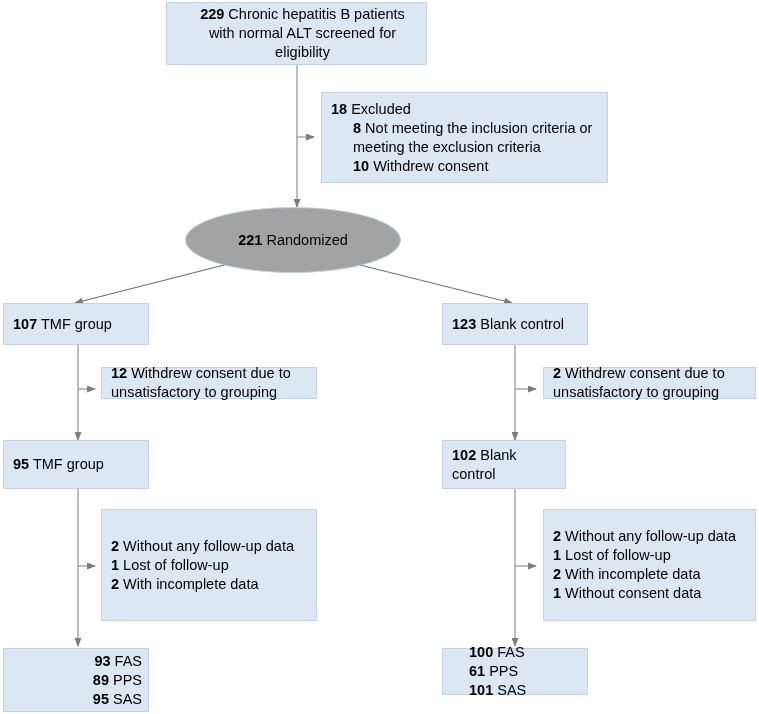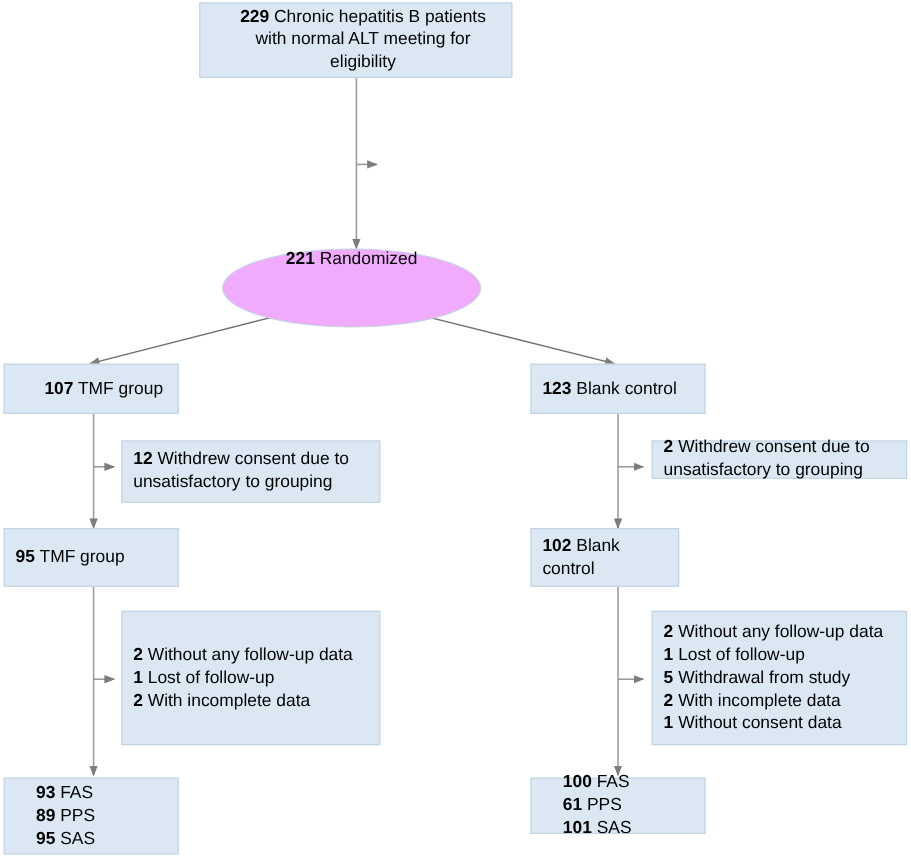--- a/index.html
+++ b/index.html
@@ -38,24 +38,25 @@
     justify-content: center;
   }
   .node.center { text-align: center; padding-left: 12px; }
   .node.left   { align-items: flex-start; text-align: left; }
   .node .pad { padding: 0 8px; width: 100%; box-sizing: border-box; }
   .node.left .pad { padding-left: 9px; padding-right: 6px; }
   .num { font-weight: bold; }
   .ellipse {
     position: absolute;
     box-sizing: border-box;
-    background: #f0abfc;
+    background: #a3a3a3;
     border: 1px solid #c2d4e4;
     border-radius: 50%;
     display: flex;
+    align-items: center;
     justify-content: center;
     font-size: 14.5px;
     color: #000;
   }
   .line-item { white-space: normal; }
   .indent { padding-left: 24px; }
 </style>
 </head>
 <body>
 
@@ -83,48 +84,64 @@
     <line x1="78" y1="489" x2="78" y2="646" stroke="#9a9a9a" stroke-width="1.3" marker-end="url(#arrow)"></line>
     <line x1="78" y1="566" x2="95" y2="566" stroke="#9a9a9a" stroke-width="1.3" marker-end="url(#arrow)"></line>
 
     <line x1="515" y1="489" x2="515" y2="646" stroke="#9a9a9a" stroke-width="1.3" marker-end="url(#arrow)"></line>
     <line x1="515" y1="566" x2="536" y2="566" stroke="#9a9a9a" stroke-width="1.3" marker-end="url(#arrow)"></line>
   </svg>
 
   <div class="node center" style="left:166px; top:2px; width:261px; height:63px;">
     <div class="pad">
         <div class="line-item"><span class="num">229</span> Chronic hepatitis B patients</div>
-        <div class="line-item">with normal ALT meeting for</div>
+        <div class="line-item">with normal ALT screened for</div>
         <div class="line-item">eligibility</div>
       </div>
   </div>
 
+  <div class="node left" style="left:321px; top:92px; width:287px; height:91px;">
+    <div class="pad">
+      <div class="line-item">
+        <span class="num">18</span>
+        <span>Excluded</span>
+      </div>
+      <div class="line-item indent" style="padding-left:22px; text-indent:0;">
+        <span class="num">8</span>
+        <span>Not meeting the inclusion criteria or meeting the exclusion criteria</span>
+      </div>
+      <div class="line-item" style="padding-left:22px;">
+        <span class="num">10</span>
+        <span>Withdrew consent</span>
+      </div>
+    </div>
+  </div>
 
   <div class="ellipse" style="left:185px; top:207px; width:216px; height:66px;">
     <span>
       <span class="num">221</span>
       <span>Randomized</span>
     </span>
   </div>
 
-  <div class="node left" style="left:3px; top:303px; width:146px; height:42px;padding-left:24px;">
+  <div class="node left" style="left:3px; top:303px; width:146px; height:42px;">
     <div class="pad">
       <span class="num">107</span>
       <span>TMF group</span>
     </div>
   </div>
 
   <div class="node left" style="left:442px; top:303px; width:146px; height:42px;">
     <div class="pad">
       <span class="num">123</span>
       <span>Blank control</span>
     </div>
   </div>
 
-  <div class="node left" style="left:101px; top:367px; width:216px; height:52px;">
+  <div class="node left" style="left:101px; top:367px; width:216px; height:32px;">
     <div class="pad">
       <span class="num">12</span>
       <span>Withdrew consent due to unsatisfactory to grouping</span>
     </div>
   </div>
 
   <div class="node left" style="left:543px; top:367px; width:213px; height:32px;">
     <div class="pad">
       <span class="num">2</span>
       <span>Withdrew consent due to unsatisfactory to grouping</span>
@@ -166,36 +183,32 @@
     <div class="pad">
       <div class="line-item">
         <span class="num">2</span>
         <span>Without any follow-up data</span>
       </div>
       <div class="line-item">
         <span class="num">1</span>
         <span>Lost of follow-up</span>
       </div>
       <div class="line-item">
-        <span class="num">5</span>
-        <span>Withdrawal from study</span>
-      </div>
-      <div class="line-item">
         <span class="num">2</span>
         <span>With incomplete data</span>
       </div>
       <div class="line-item">
         <span class="num">1</span>
         <span>Without consent data</span>
       </div>
     </div>
   </div>
 
   <div class="node left" style="left:3px; top:648px; width:146px; height:64px;">
-    <div class="pad" style="padding-left:26px;">
+    <div class="pad" style="padding-left:26px;text-align:right;">
       <div class="line-item">
         <span class="num">93</span>
         <span>FAS</span>
       </div>
       <div class="line-item">
         <span class="num">89</span>
         <span>PPS</span>
       </div>
       <div class="line-item">
         <span class="num">95</span>

